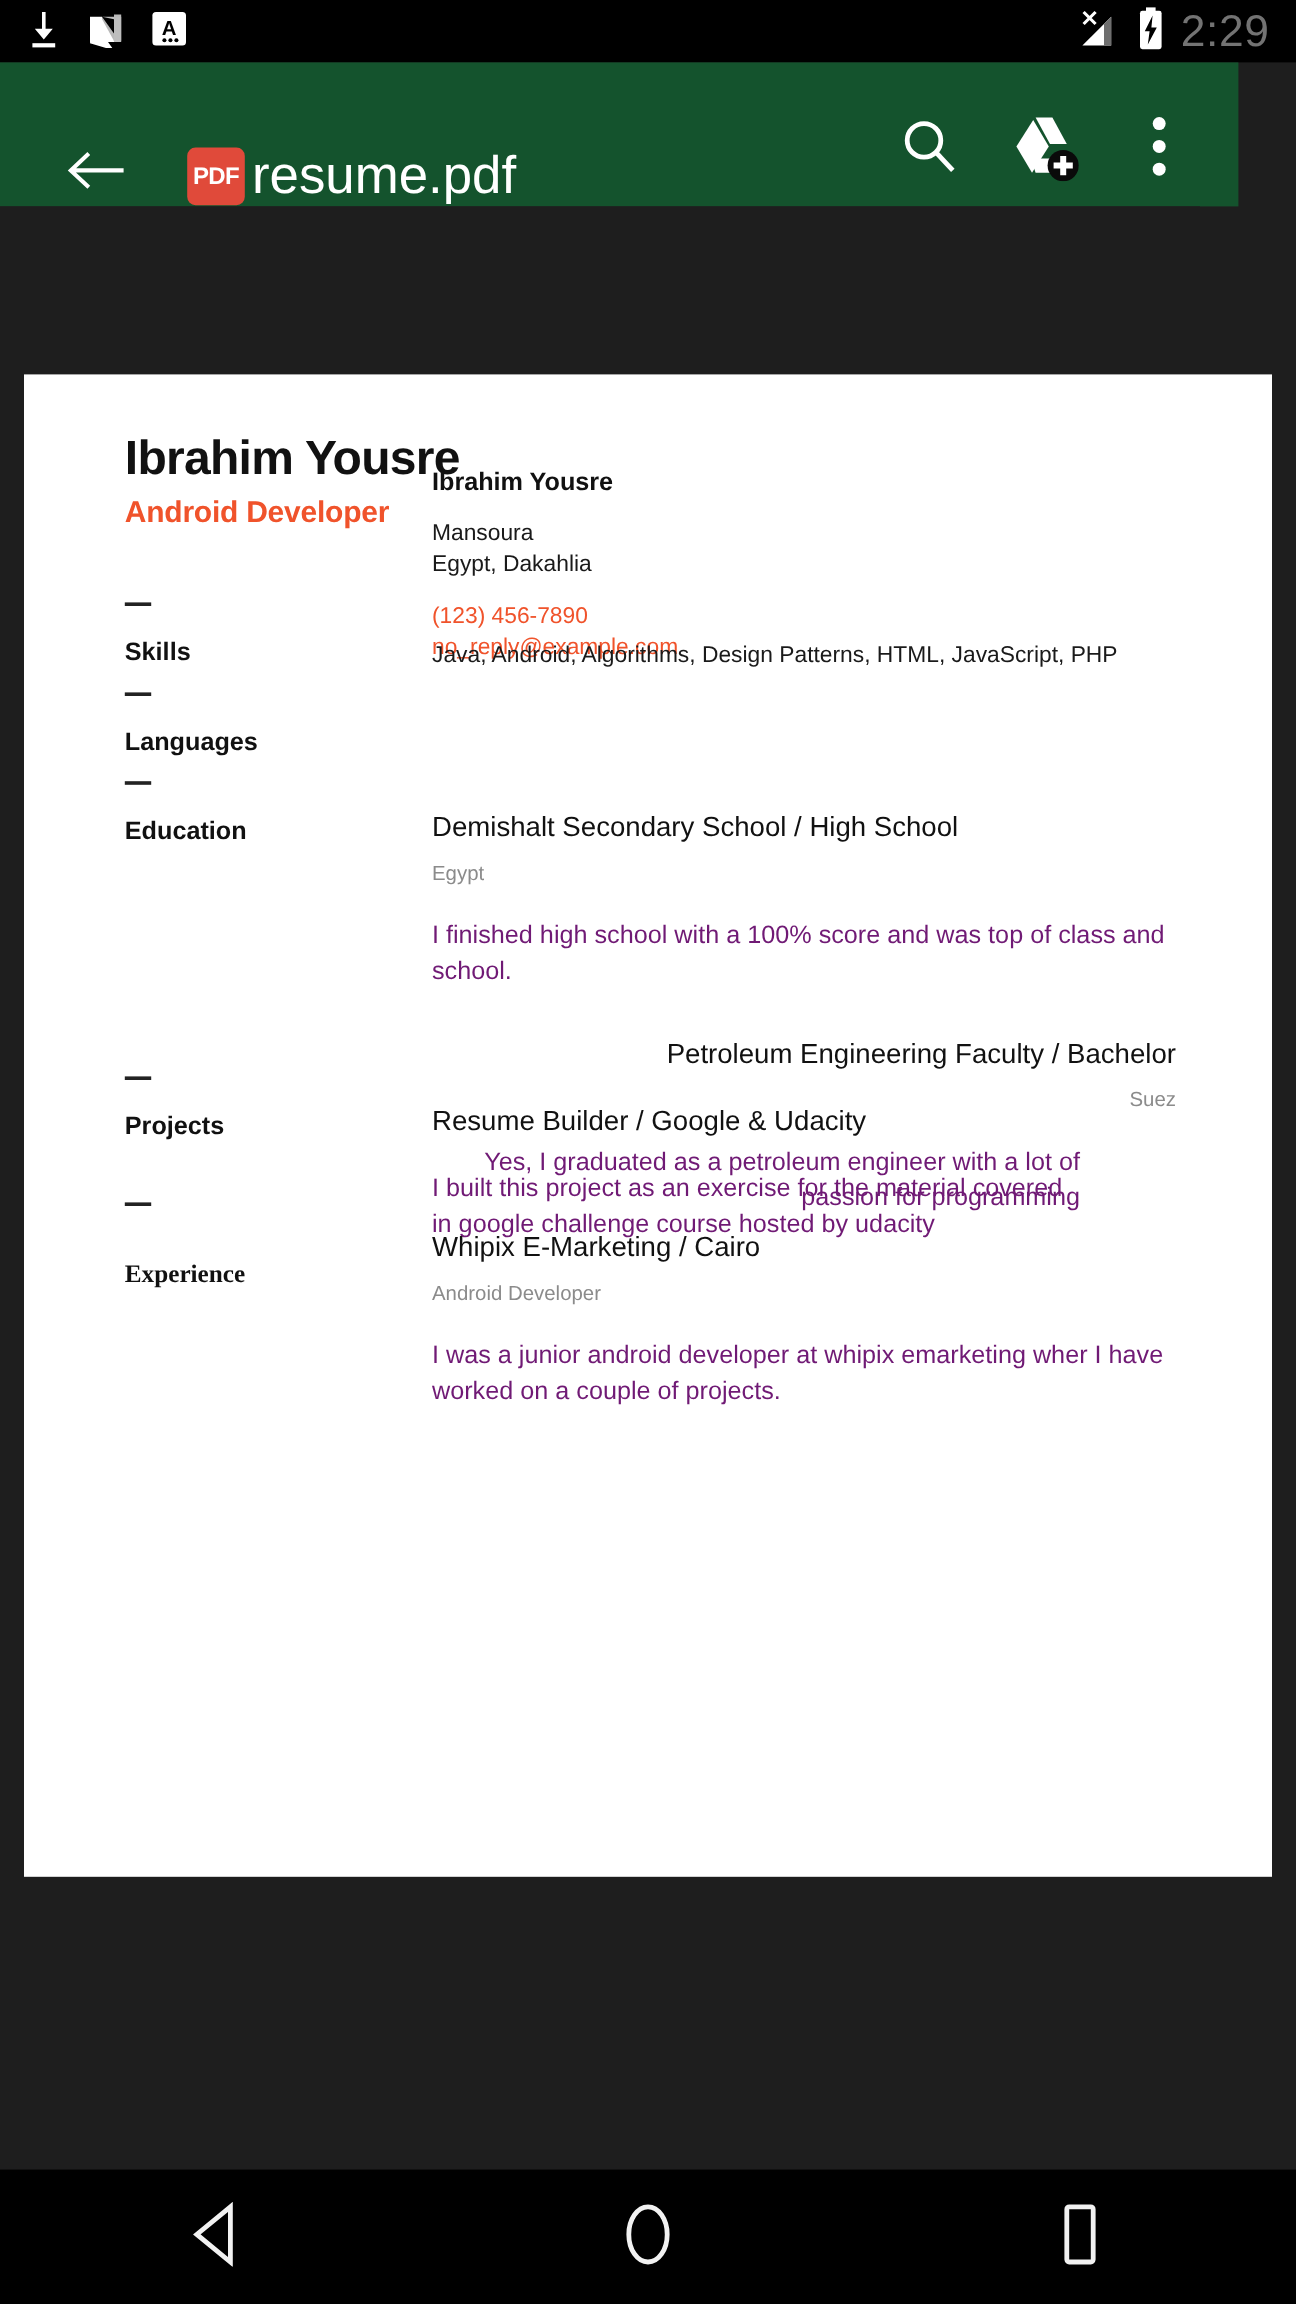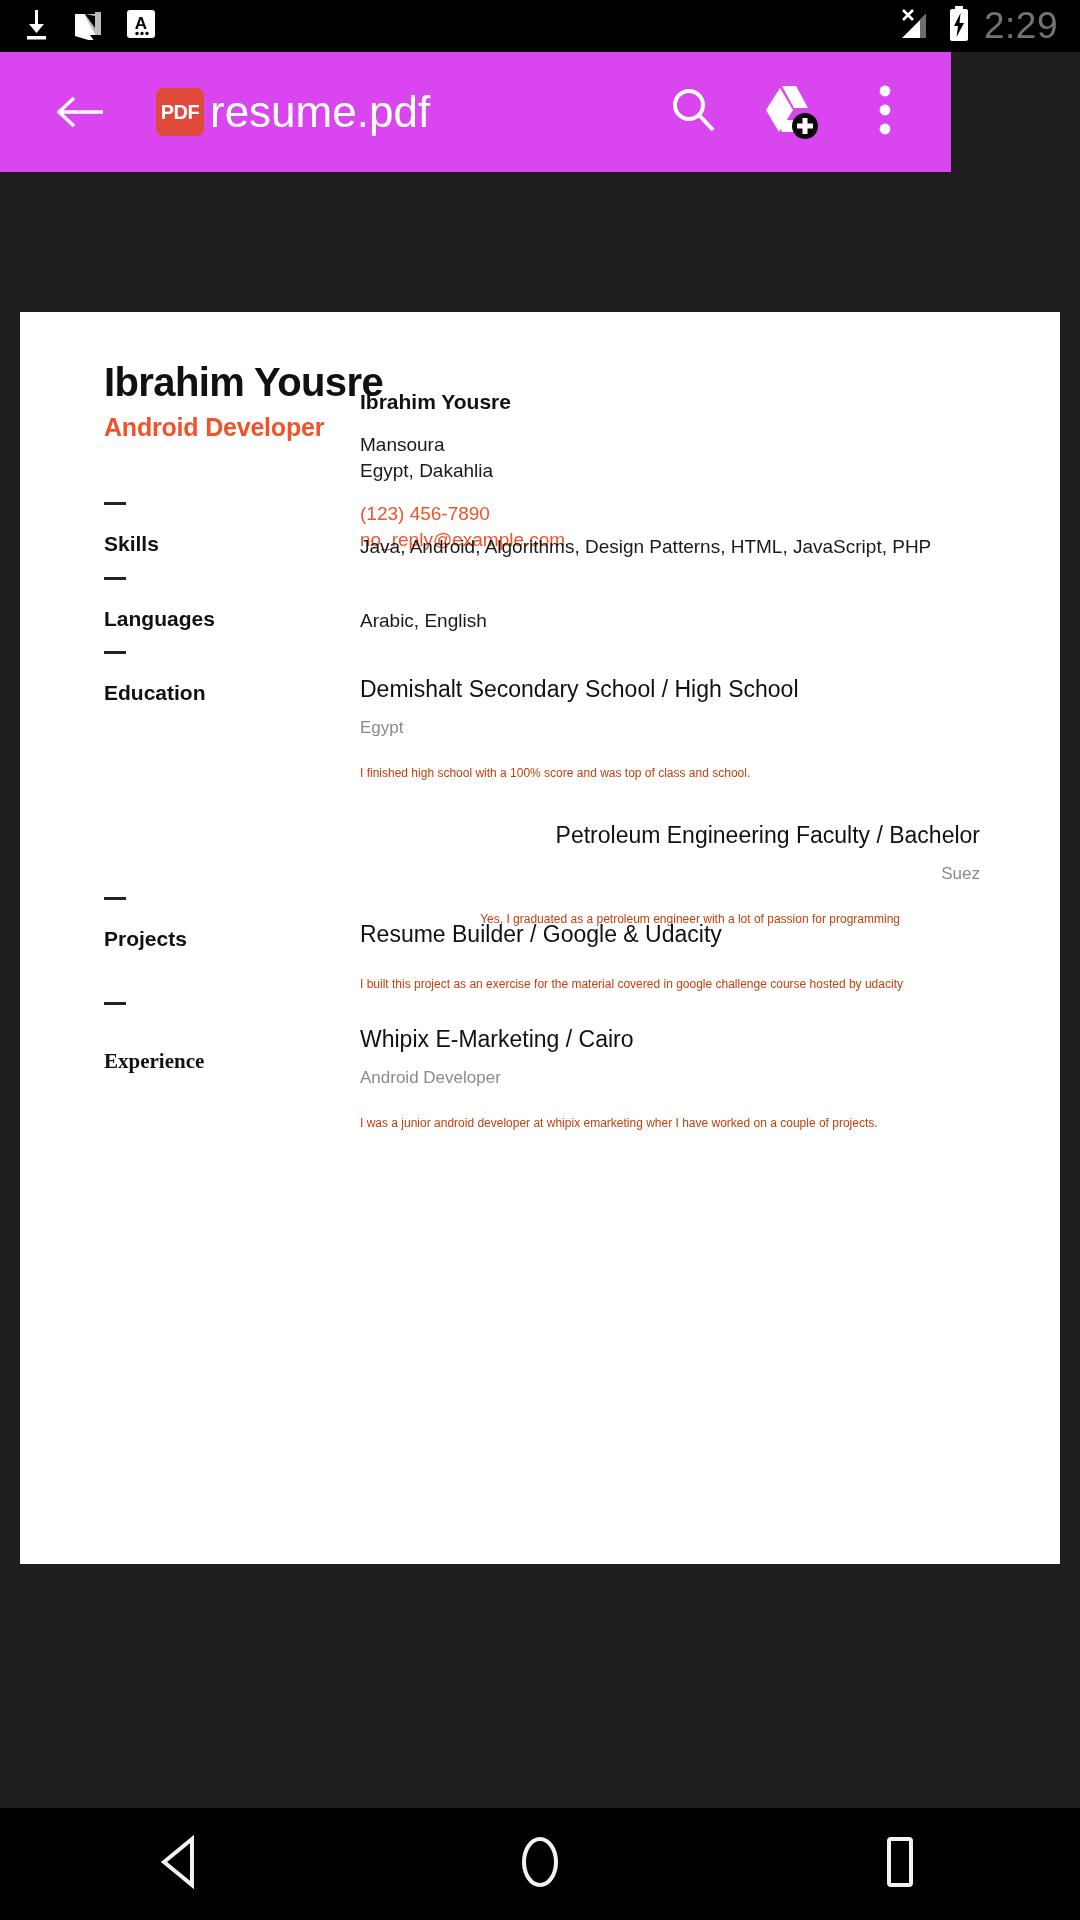--- a/index.html
+++ b/index.html
@@ -15,22 +15,22 @@
   .statusbar {
     position:absolute; top:0; left:0; width:1080px; height:52px;
     background:#000; display:flex; align-items:center;
   }
   .sb-left { display:flex; align-items:center; gap:22px; padding-left:22px; }
   .sb-right { margin-left:auto; display:flex; align-items:center; gap:14px; padding-right:22px; }
   .sb-clock { color:#737373; font-size:37px; letter-spacing:0.5px; font-family:"Liberation Sans", sans-serif; }
 
   
   .toolbar {
-    position:absolute; top:52px; left:0; width:951px; height:120px;
-    background:#d946ef; display:flex; align-items:center;
+    position:absolute; top:52px; left:0; width:1032px; height:120px;
+    background:#14532d; display:flex; align-items:flex-end;
   }
   .tb-back { margin-left:50px; width:60px; height:60px; display:flex; align-items:center; justify-content:center; }
   .tb-title-wrap { display:flex; align-items:center; margin-left:46px; }
   .pdf-badge {
     width:48px; height:48px; border-radius:7px;
     display:flex; align-items:center; justify-content:center;
     color:#fff; font-size:20px; font-weight:bold; letter-spacing:-0.5px;
     font-family:"Liberation Sans", sans-serif;
   }
   .tb-title { color:#fff; font-size:44px; margin-left:6px; font-family:"Liberation Sans", sans-serif; }
@@ -57,21 +57,21 @@
   .dash { width:22px; height:3px; background:#222; }
   .sec-title { font-size:21px; font-weight:bold; color:#111; }
 
   .contact-name { font-size:21px; font-weight:bold; color:#111; }
   .contact-line { font-size:19px; color:#1a1a1a; line-height:1.35; }
   .contact-accent { font-size:19px; line-height:1.35; }
 
   .body-text { font-size:19px; color:#1a1a1a; line-height:1.38; }
   .entry-title { font-size:23px; color:#111; line-height:1.3; }
   .entry-sub { font-size:17px; color:#8b8b8b; line-height:1.3; }
-  .entry-desc { font-size:12px; color:#c2410c; line-height:1.42; }
+  .entry-desc { font-size:21px; color:#701a75; line-height:1.42; }
 
   
   .navbar {
     position:absolute; bottom:0; left:0; width:1080px; height:112px;
     background:#000; display:flex; align-items:center; justify-content:space-around;
   }
   .nav-btn { width:150px; height:112px; display:flex; align-items:center; justify-content:center; }
 </style>
 </head>
 <body>
@@ -189,23 +189,20 @@
           <div class="sec-title" style="margin-top:27px;">Skills</div>
         </div>
         <div class="col-right" style="top:222px;">
           <div class="body-text">Java, Android, Algorithms, Design Patterns, HTML, JavaScript, PHP</div>
         </div>
 
         <div class="col-left" style="top:265px;">
           <div class="dash"></div>
           <div class="sec-title" style="margin-top:27px;">Languages</div>
         </div>
-        <div class="col-right" style="top:296px;">
-          <div class="body-text">Arabic, English</div>
-        </div>
 
         <div class="col-left" style="top:339px;">
           <div class="dash"></div>
           <div class="sec-title" style="margin-top:27px;">Education</div>
         </div>
         <div class="col-right" style="top:363px;">
           <div>
             <div class="entry-title">Demishalt Secondary School / High School</div>
             <div class="entry-sub" style="margin-top:12px;">Egypt</div>
             <div class="entry-desc" style="margin-top:26px;">I finished high school with a 100% score and was top of class and school.</div>

